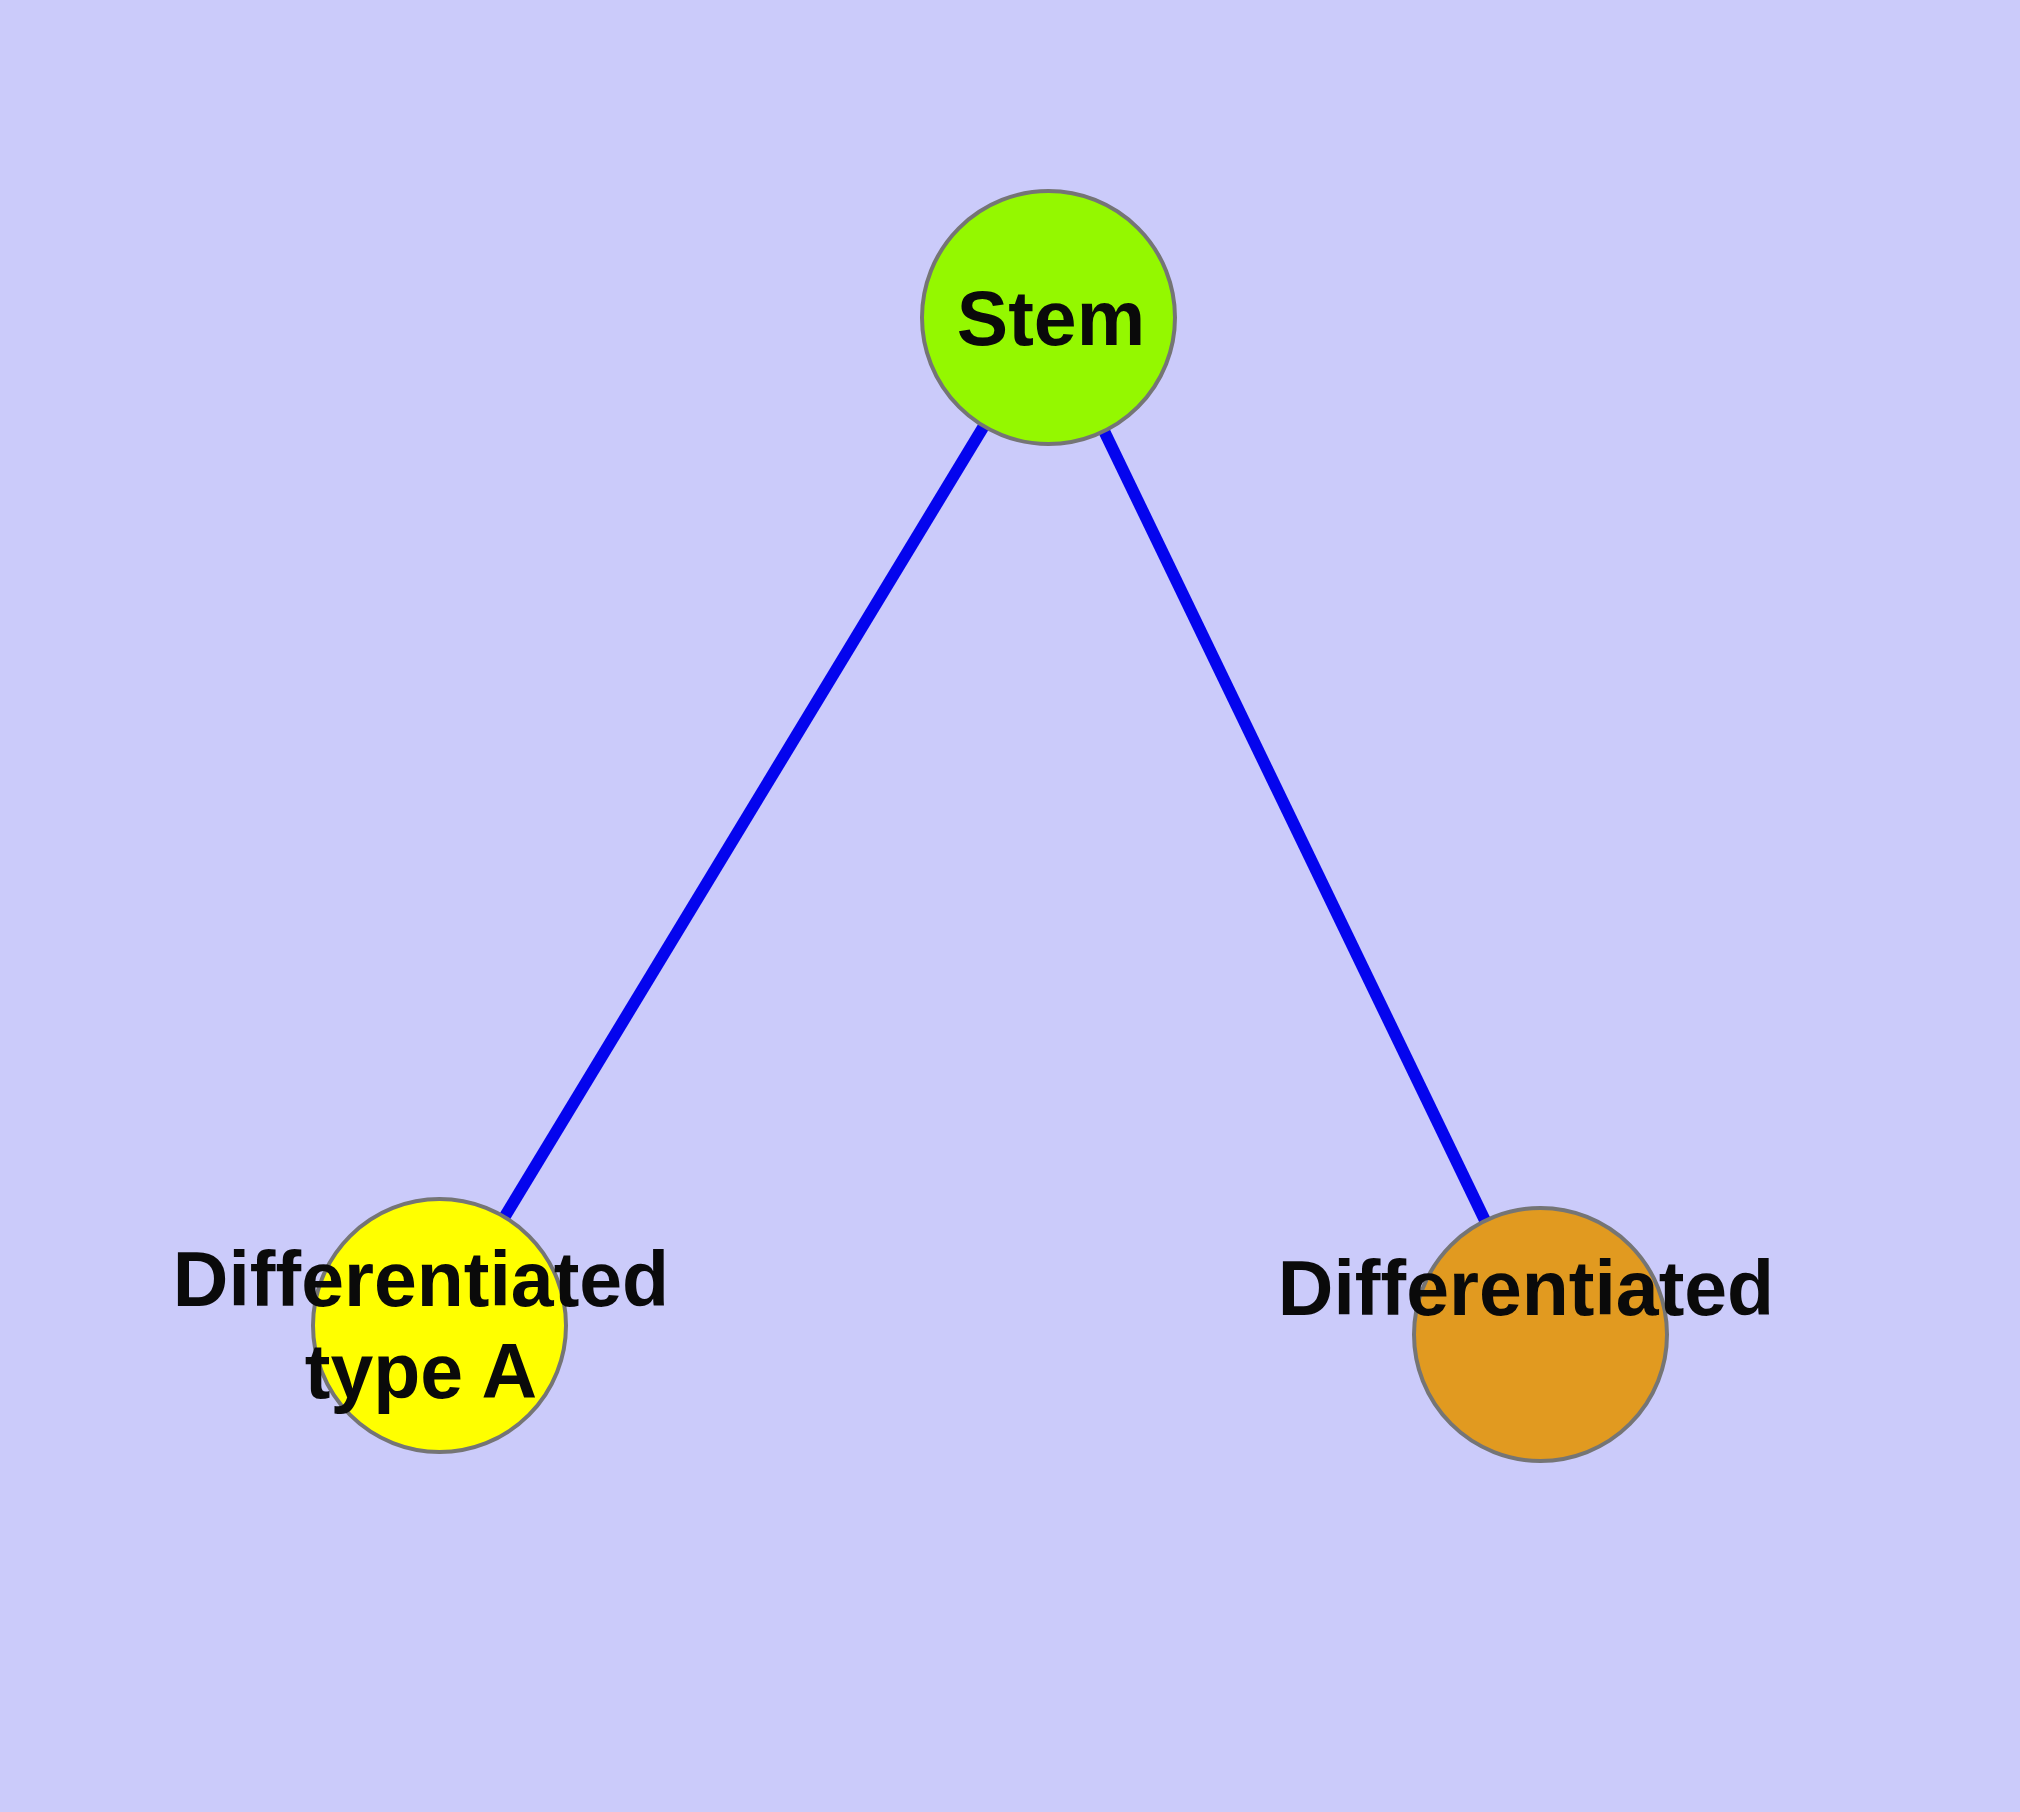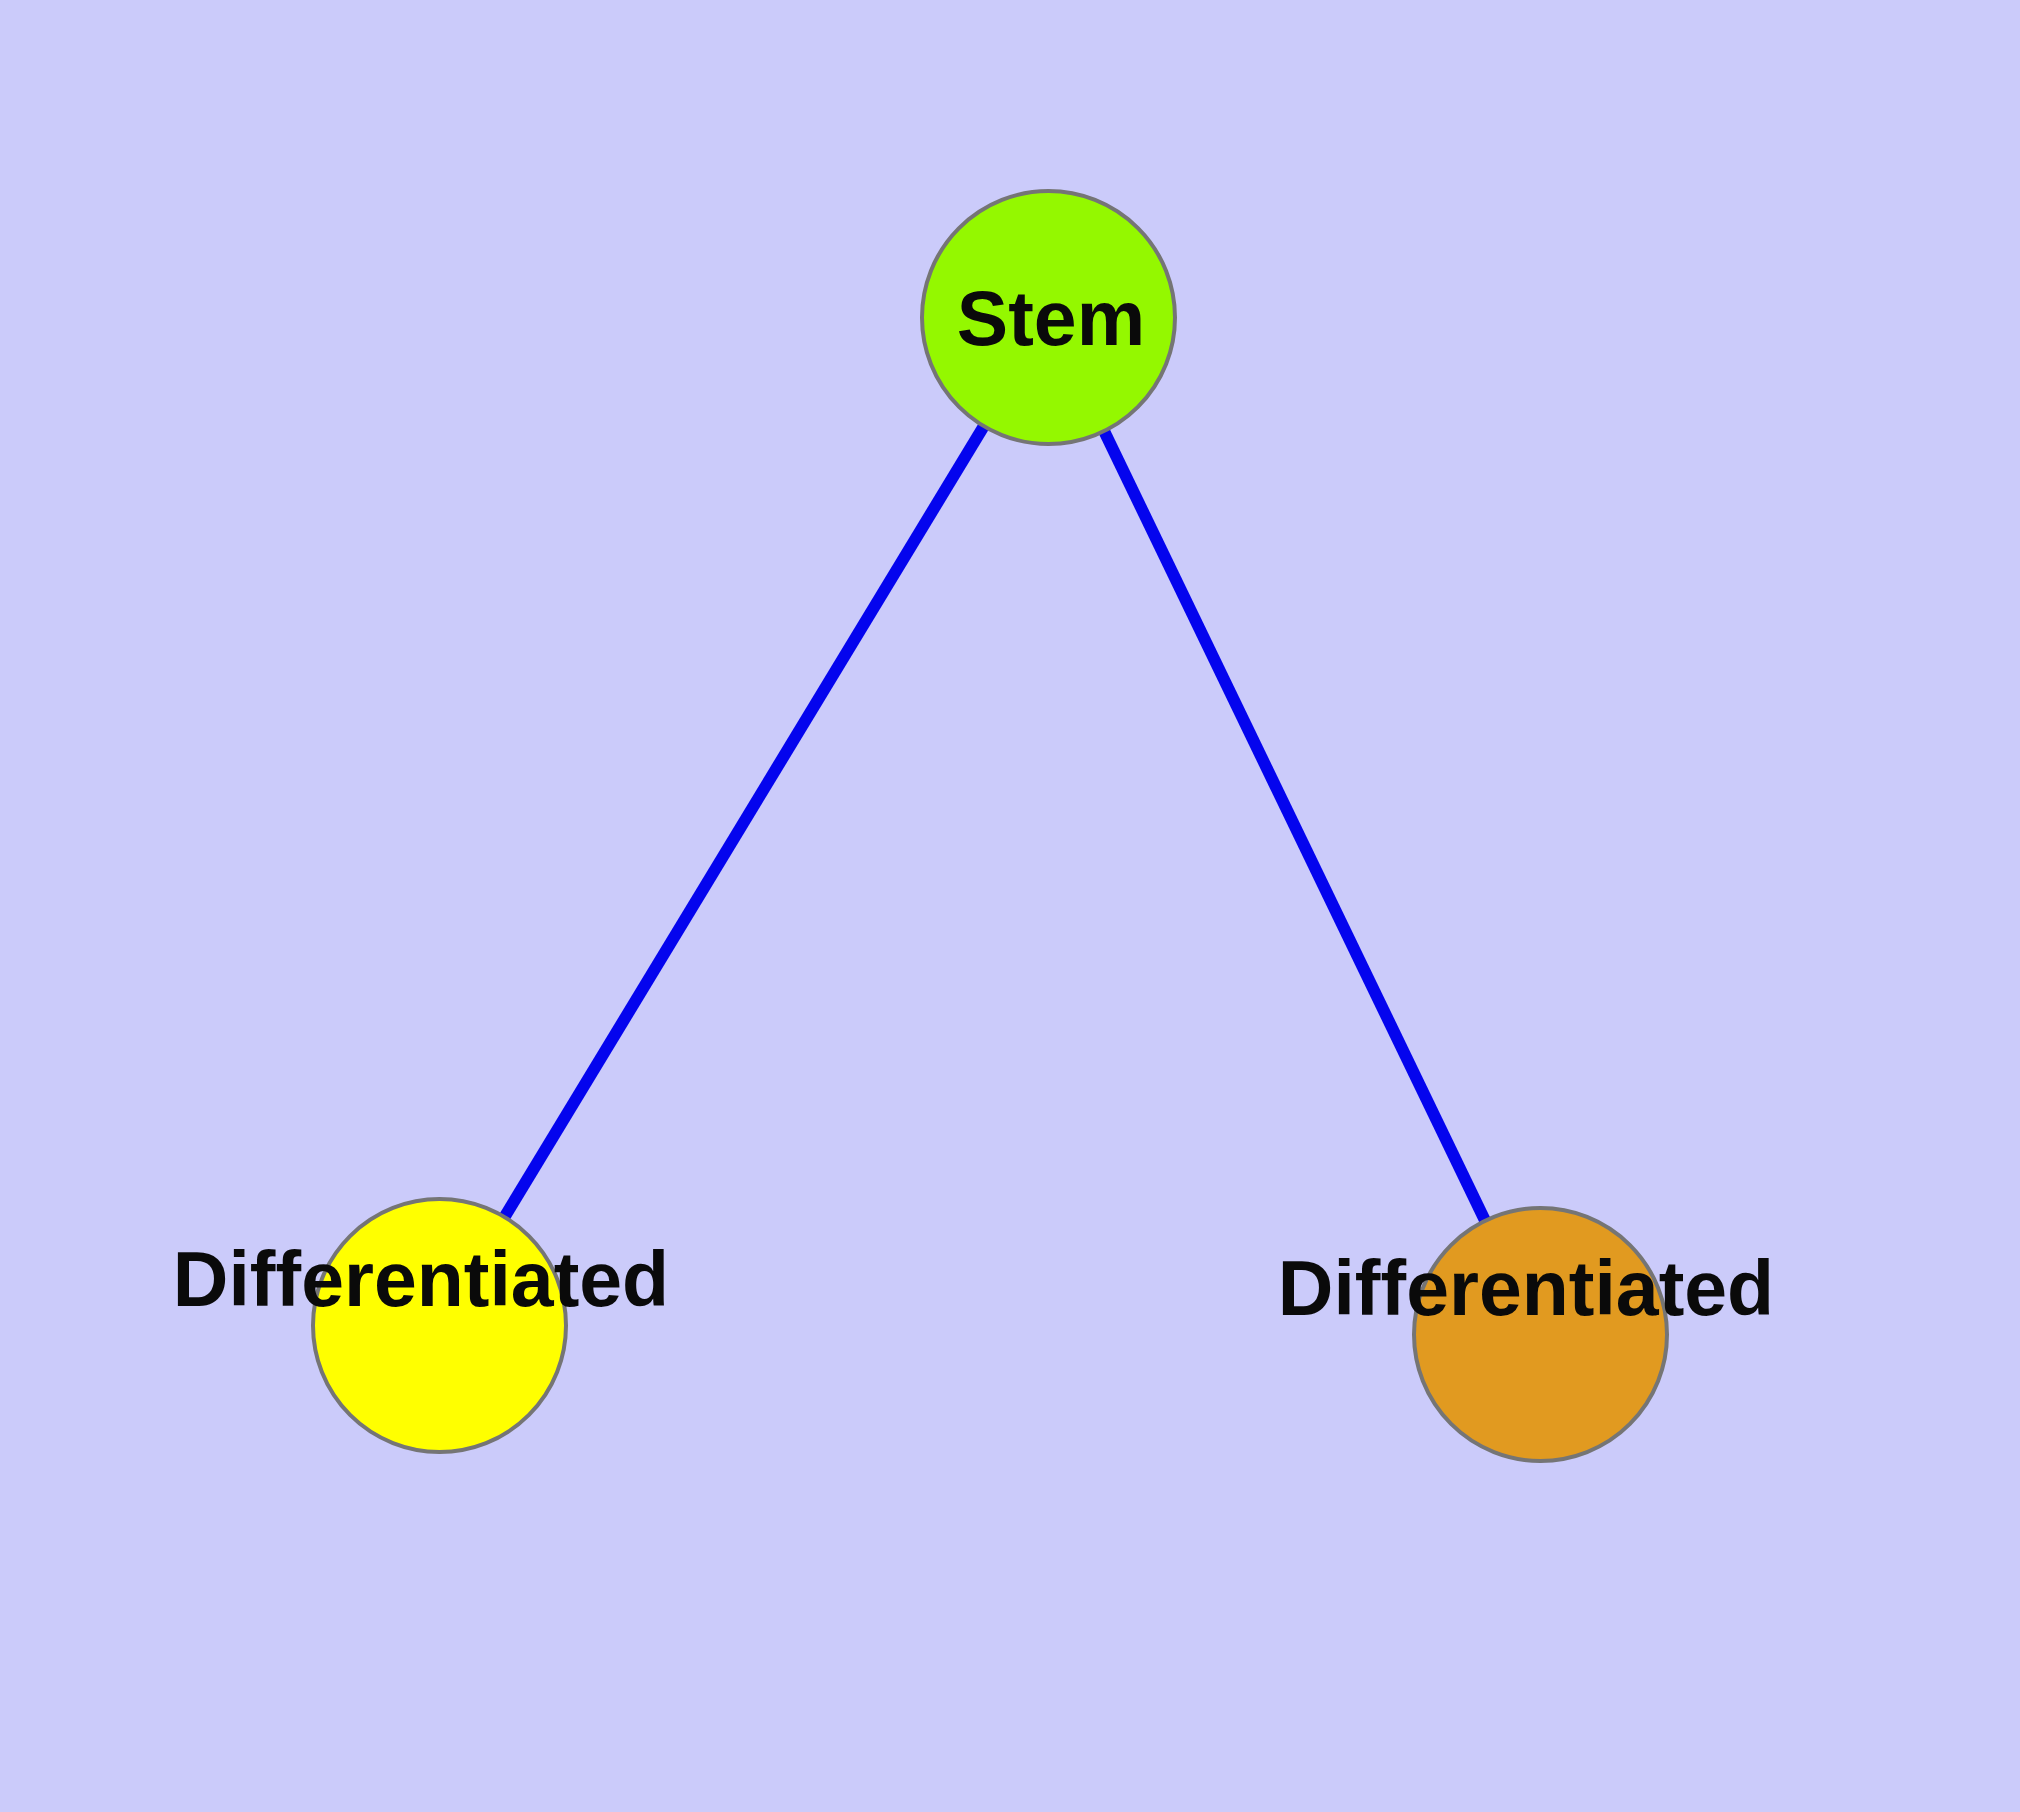--- a/index.html
+++ b/index.html
@@ -71,20 +71,21 @@
   <div class="node node-stem"></div>
   <div class="node node-type-a"></div>
   <div class="node node-type-b"></div>
 
   <div class="node-label label-stem">
     <div>Stem</div>
   </div>
 
   <div class="node-label label-type-a">
     <div>Differentiated</div>
+    <div>type A</div>
   </div>
 
   <div class="node-label label-type-b">
     <div>Differentiated</div>
   </div>
 
 </div>
 
 
 </body></html>

